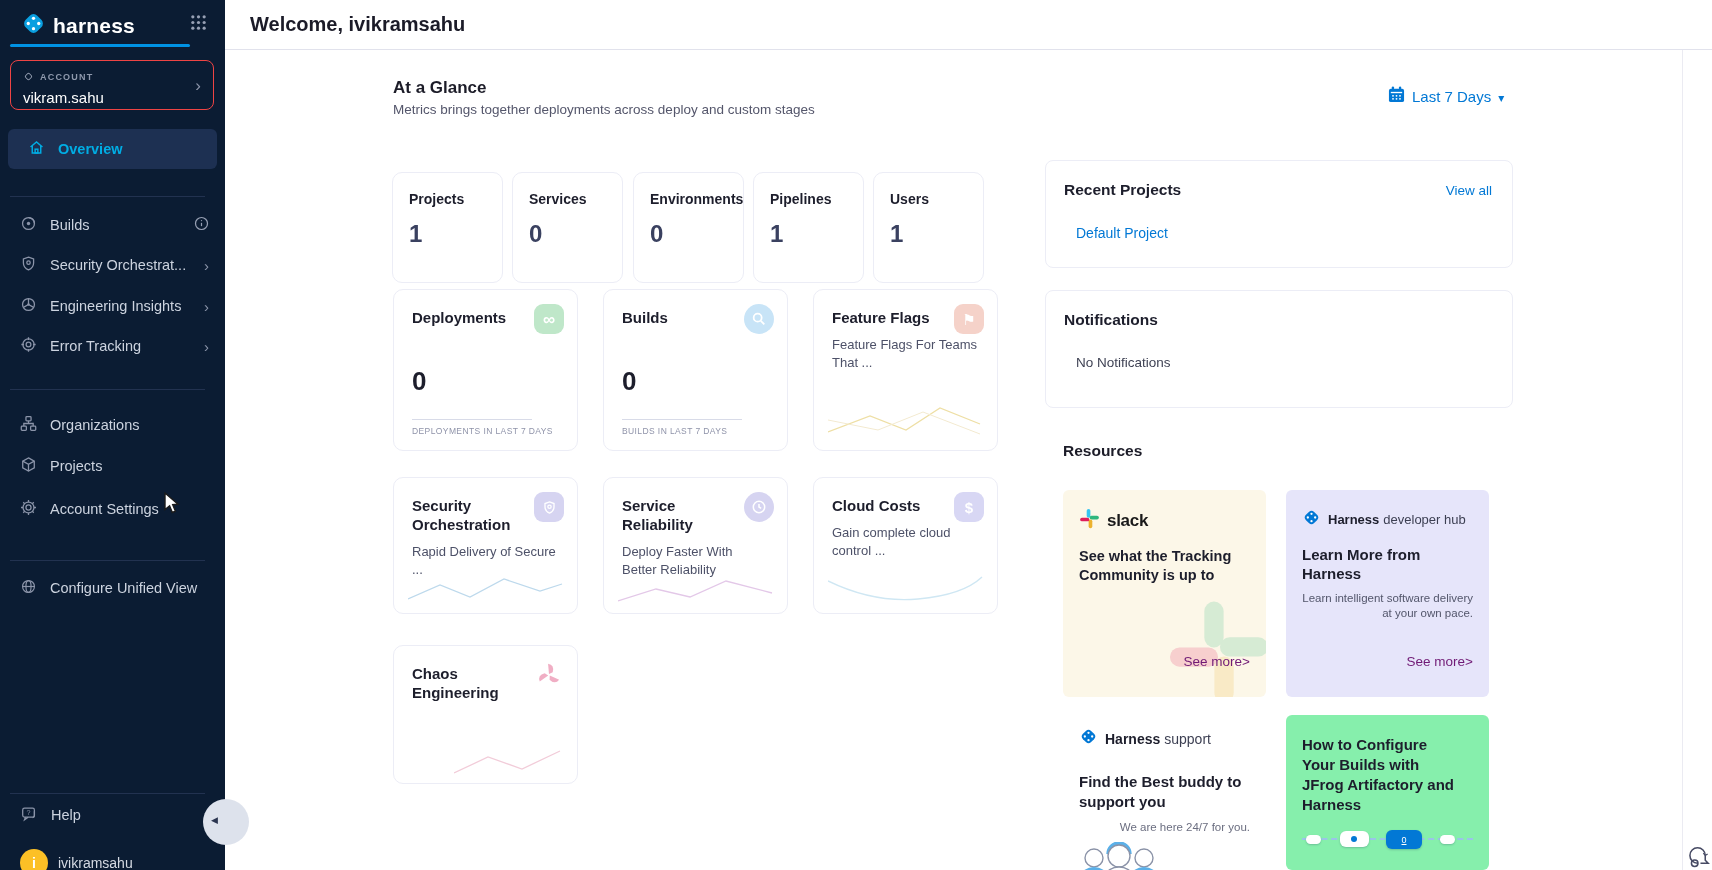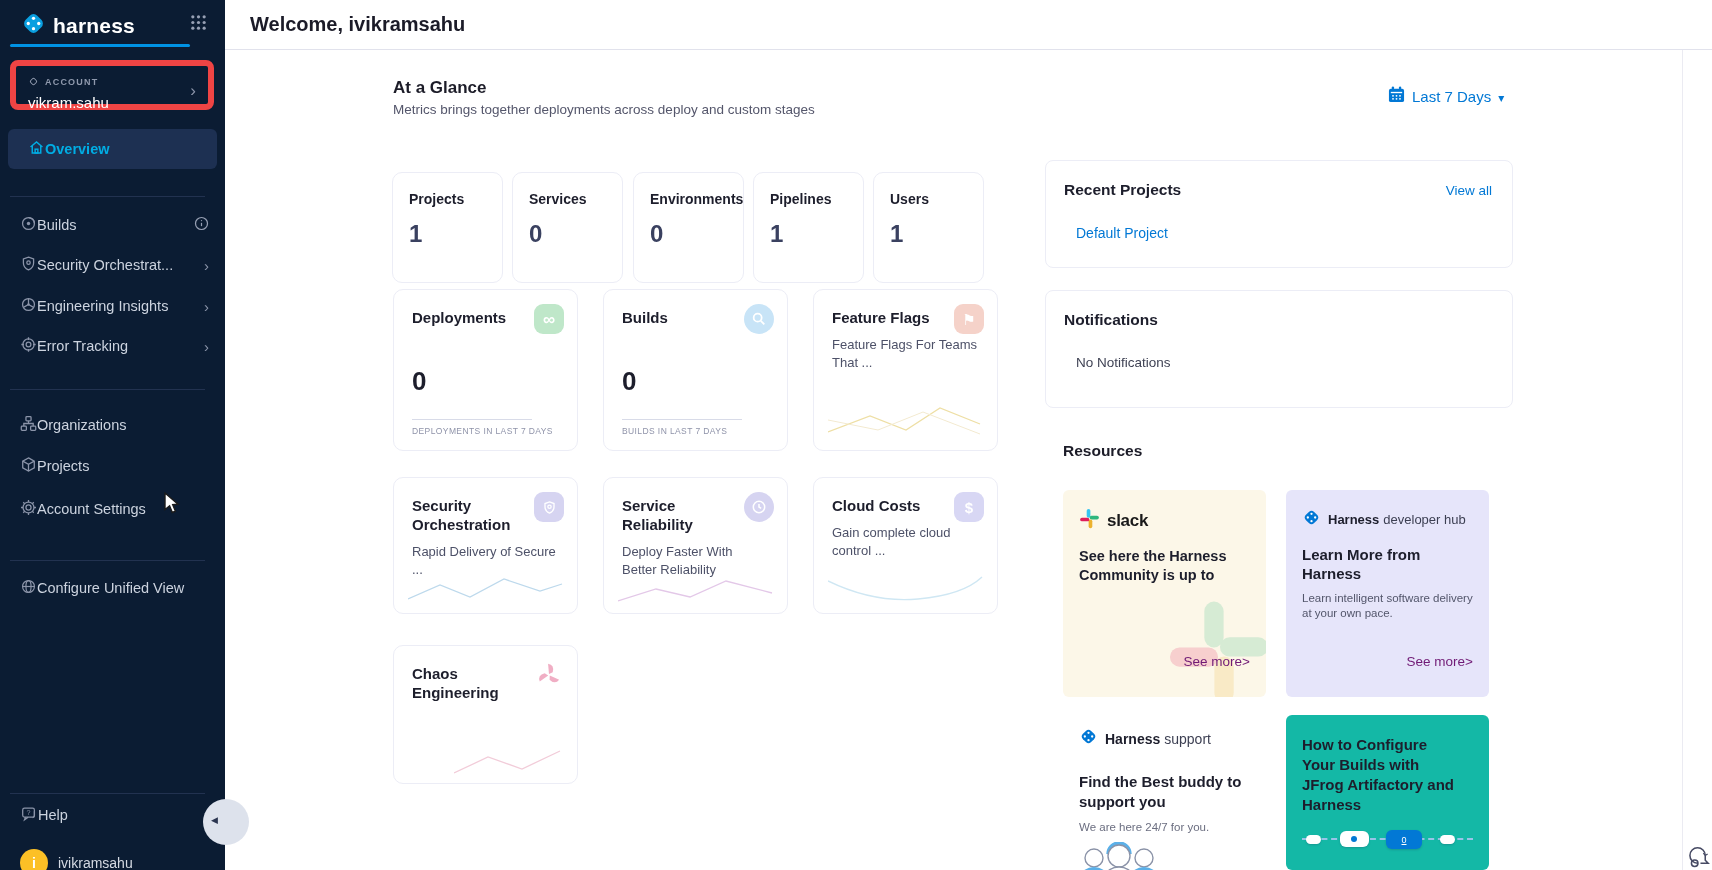--- a/index.html
+++ b/index.html
@@ -10,29 +10,29 @@
   }
 
   
   #sidebar { position:absolute; left:0; top:0; width:225px; height:870px; background:#0b1c33; z-index:5; }
   .logo-row { position:absolute; left:20px; top:10px; display:flex; align-items:center; gap:6px; }
   .brand-txt { color:#fff; font-size:21px; font-weight:bold; letter-spacing:.2px; }
   .grid-btn { position:absolute; right:18px; top:14px; cursor:pointer; }
   .blue-line { position:absolute; left:10px; top:44px; width:180px; height:3px; background:#0092e4; border-radius:2px; }
 
   .account-box { position:absolute; left:10px; top:60px; width:204px; height:50px;
-    border:6px solid #ef4444; border-radius:8px; cursor:pointer; padding:7px 12px; }
+    border:1px solid #ef4444; border-radius:8px; cursor:pointer; padding:7px 12px; }
   .acct-top { display:flex; align-items:center; gap:6px; }
   .acct-label { font-size:9px; letter-spacing:1.2px; color:#8f99ad; font-weight:bold; }
   .acct-name { color:#fff; font-size:15px; margin-top:3px; }
   .acct-chev { position:absolute; right:12px; top:15px; color:#8b94a9; font-size:17px; }
   .chev-r::after { content:"›"; }
 
   .srow { position:absolute; left:0; width:225px; height:40px; display:flex; align-items:center;
-    padding-left:20px; color:#ccd3df; font-size:14.5px; cursor:pointer; }
+    padding-left:20px; gap:13px; color:#ccd3df; font-size:14.5px; cursor:pointer; }
   .srow .radorn { position:absolute; right:16px; color:#8b94a9; font-size:15px; }
   .overview-row { left:8px; width:209px; border-radius:6px; background:#1d3052; color:#00ade4; font-weight:bold; }
   .sdiv { position:absolute; left:10px; width:195px; height:1px; background:#223250; }
 
   .avatar { width:28px; height:28px; border-radius:50%; background:#fcc026; color:#fff;
     display:flex; align-items:center; justify-content:center; font-size:14px; font-weight:bold; }
   .collapse-handle { position:absolute; left:203px; top:799px; width:46px; height:46px; border-radius:50%;
     background:#dde2ec; z-index:6; cursor:pointer; }
   .collapse-arrow { position:absolute; left:8px; top:16px; color:#2b3550; font-size:9px; }
   .collapse-arrow::after { content:"◀"; }
@@ -76,21 +76,21 @@
     border:1px solid #ecedf6; border-radius:8px; padding:20px 18px; }
   .panel-h { font-size:15.5px; font-weight:bold; color:#1d1e2c; }
   .view-all { position:absolute; right:20px; top:22px; color:#0278d5; font-size:13.5px; cursor:pointer; }
   .proj-link { position:absolute; left:30px; top:64px; color:#0278d5; font-size:14px; cursor:pointer; }
   .empty-txt { position:absolute; left:30px; top:64px; color:#3f4254; font-size:13.5px; }
   .resources-h { position:absolute; left:1063px; top:442px; font-size:15.5px; font-weight:bold;text-align:center; }
 
   .rescard { position:absolute; width:203px; border-radius:6px; padding:18px 16px; cursor:pointer; overflow:hidden; }
   .res-logo-row { display:flex; align-items:center; gap:7px; }
   .res-title { font-size:14.5px; font-weight:bold; line-height:19px; margin-top:14px; color:#1d1e2c; }
-  .res-sub { font-size:11.5px; color:#53566b; line-height:15px; margin-top:8px; }
+  .res-sub { font-size:11.5px; color:#53566b; line-height:15px; margin-top:8px;text-align:right; }
   .see-more { position:absolute; right:16px; bottom:28px; color:#701a75; font-size:13.5px; }
   .slack-word { font-size:17px; font-weight:bold; color:#1a1a1a; letter-spacing:-.3px; }
   .res-brand-b { font-size:13px; font-weight:bold; color:#1d1e2c; }
   .res-brand-r { font-size:13px; color:#3c3f52; }
   .slack-deco { position:absolute; right:-8px; bottom:-14px; opacity:.18; }
 
   
   .pipe-wrap { position:absolute; left:16px; top:110px; width:171px; height:30px; }
   .pipe-line { position:absolute; left:0; top:13px; width:171px; border-top:2px dashed #9ac4e8; }
   .pill { position:absolute; background:#fff; border-radius:6px; box-shadow:0 1px 2px rgba(30,60,90,.25); }
@@ -431,21 +431,21 @@
     <span>
       <svg width="21" height="21" viewBox="0 0 24 24">
           <rect x="8.8" y="1" width="4.2" height="10" rx="2.1" fill="#36C5F0"></rect>
           <rect x="12.2" y="8.8" width="10.5" height="4.2" rx="2.1" fill="#2EB67D"></rect>
           <rect x="11" y="13" width="4.2" height="10" rx="2.1" fill="#ECB22E"></rect>
           <rect x="1.3" y="11" width="10.5" height="4.2" rx="2.1" fill="#E01E5A"></rect>
         </svg>
     </span>
     <span class="slack-word">slack</span>
   </div>
-  <div class="res-title" style="max-width:158px">See here the Harness Community is up to</div>
+  <div class="res-title" style="max-width:158px">See what the Tracking Community is up to</div>
   <span class="slack-deco">
     <svg width="110" height="110" viewBox="0 0 24 24">
         <rect x="8.8" y="1" width="4.2" height="10" rx="2.1" fill="#2EB67D"></rect>
         <rect x="12.2" y="8.8" width="10.5" height="4.2" rx="2.1" fill="#2EB67D"></rect>
         <rect x="11" y="13" width="4.2" height="10" rx="2.1" fill="#ECB22E"></rect>
         <rect x="1.3" y="11" width="10.5" height="4.2" rx="2.1" fill="#E01E5A"></rect>
       </svg>
   </span>
   <span class="see-more">See more&gt;</span>
 </div>
@@ -491,21 +491,21 @@
       <circle cx="17" cy="16" r="9" fill="#fff"></circle>
       <circle cx="42" cy="14" r="11" fill="#fff"></circle>
       <circle cx="67" cy="16" r="9" fill="#fff"></circle>
       <path d="M4 34a13 9 0 0 1 26 0" fill="#5bb0e8" stroke="none"></path>
       <path d="M29 34a13 9 0 0 1 26 0" fill="#fff"></path>
       <path d="M54 34a13 9 0 0 1 26 0" fill="#5bb0e8" stroke="none"></path>
     </svg>
   </span>
 </div>
 
-<div class="rescard" style="left:1286px; top:715px; height:155px; background:#14b8a6">
+<div class="rescard" style="left:1286px; top:715px; height:155px; background:#86efac">
   <div class="res-title" style="font-size:15px; line-height:20px; margin-top:2px; max-width:160px">How to Configure Your Builds with JFrog Artifactory and Harness</div>
   <div class="pipe-wrap">
     <div class="pipe-line"></div>
     <div class="pill" style="left:4px; top:10px; width:15px; height:9px"></div>
     <div class="pill" style="left:38px; top:6px; width:29px; height:16px">
         <span class="pill-dot"></span>
       </div>
     <div class="pill pill-blue" style="left:84px; top:5px; width:36px; height:19px">
         <u>0</u>
       </div>

